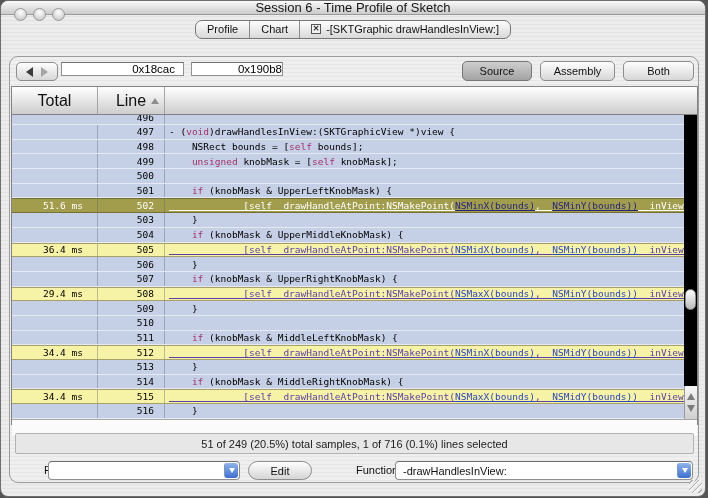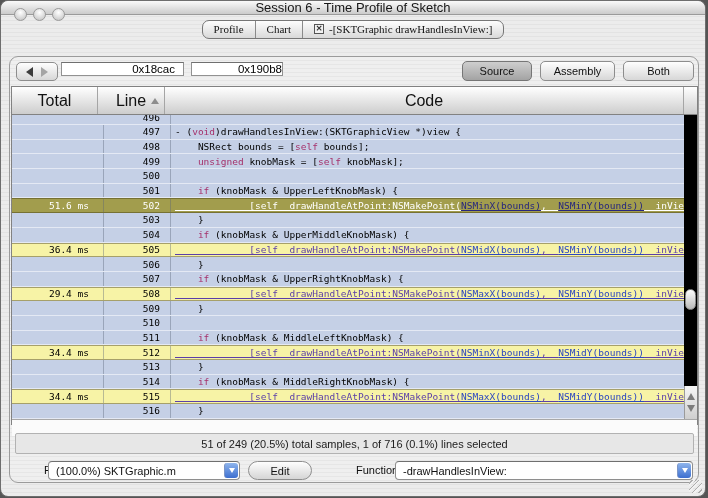--- a/index.html
+++ b/index.html
@@ -19,21 +19,21 @@
     display:flex; align-items:center; justify-content:center; position:relative;
   }
   .traffic { position:absolute; left:13px; top:7px; display:flex; gap:6px; }
   .light {
     width:13px; height:13px; border-radius:50%; border:1px solid #999;
     background:radial-gradient(circle at 50% 32%, #ffffff 0%, #e2e2e2 45%, #bdbdbd 100%);
   }
   .title { font-size:13px; color:#161616; }
 
   
-  .tabrow { height:28px; display:flex; align-items:center; justify-content:center;font-family:Liberation Serif, serif; }
+  .tabrow { height:28px; display:flex; align-items:center; justify-content:center; }
   .tabgroup {
     display:flex; height:19px; border:1px solid #767676; border-radius:7px;
     overflow:hidden; background:linear-gradient(#fdfdfd,#d9d9d9);
     font-size:11px; color:#111;
   }
   .tabseg { display:flex; align-items:center; padding:0 11px; border-right:1px solid #8a8a8a; cursor:default; }
   .tabseg:last-child { border-right:none; }
   .closebox {
     width:10px; height:10px; margin-right:5px; border:1px solid #555; background:#f2f2f2;
     font-size:8px; line-height:8px; text-align:center; color:#333; font-weight:bold;
@@ -79,21 +79,21 @@
   .thead { display:flex; height:28px; background:linear-gradient(#ffffff,#cdcdcd); border-bottom:1px solid #828282; font-size:16px; color:#111; }
   .th { display:flex; align-items:center; justify-content:center; border-right:1px solid #a5a5a5; position:relative; }
   .th-total { width:86px; }
   .th-line { width:67px; }
   .th-code { flex:1; }
   .th-corner { width:13px; border-right:none; }
   .sortarrow { position:absolute; right:5px; width:0; height:0; border:4px solid transparent; border-top:none; border-bottom:6px solid #8d8d8d; }
 
   .tbody { position:relative; height:304px; overflow:hidden; background:#fff; }
   .rows { width:674px; }
-  .trow { display:flex; height:14.7px; background:var(--row-bg); border-bottom:1px solid #e4e9f4; cursor:default;padding-left:6px; }
+  .trow { display:flex; height:14.7px; background:var(--row-bg); border-bottom:1px solid #e4e9f4; cursor:default; }
   .trow.clipped { height:10px; overflow:hidden; align-items:flex-end; }
   .trow.hot { background:var(--hot-bg); border-top:1px solid #a6a06a; border-bottom:1px solid #a6a06a; height:14.7px; }
   .trow.selected { background:var(--sel-bg); border-top:1px solid #767133; border-bottom:1px solid #767133; }
   .cell { overflow:hidden; white-space:pre; font-family:"DejaVu Sans Mono",monospace; font-size:9.5px; line-height:13px; color:#000; display:flex; align-items:center; }
   .cell-total { width:86px; justify-content:flex-end; padding-right:14px; border-right:1px solid rgba(90,100,120,.40); }
   .cell-line { width:67px; justify-content:flex-end; padding-right:10px; border-right:1px solid rgba(90,100,120,.40); }
   .cell-code { flex:1; padding-left:4px; }
   .trow.selected .cell { color:#fff; }
 
   .seg-plain { color:#000; }
@@ -195,23 +195,20 @@
     <button class="viewbtn btn-assembly">Assembly</button>
 
     <div class="table">
       <div class="thead">
         <div class="th th-total">
           <span>Total</span>
         </div>
         <div class="th th-line">
           <span>Line</span>
           <span class="sortarrow"></span>
-        </div>
-        <div class="th th-code">
-          <span>Code</span>
         </div>
         <div class="th th-corner"></div>
       </div>
 
       <div class="tbody">
         <div class="rows">
             <div class="trow clipped">
               <div class="cell cell-total"></div>
               <div class="cell cell-line">496</div>
               <div class="cell cell-code"></div>
@@ -331,21 +328,20 @@
       <div class="hstrip"></div>
     </div>
 
     <div class="statusbar">
       <span>51 of 249 (20.5%) total samples, 1 of 716 (0.1%) lines selected</span>
     </div>
 
     <div class="bottombar">
       <span class="blabel lbl-file">File:</span>
       <div class="popup popup-file">
-        <span>(100.0%) SKTGraphic.m</span>
         <span class="arrowbox">
             <span></span>
           </span>
       </div>
       <button class="editbtn">Edit</button>
       <span class="blabel lbl-func">Function:</span>
       <div class="popup popup-func">
         <span>-drawHandlesInView:</span>
         <span class="arrowbox">
             <span></span>

